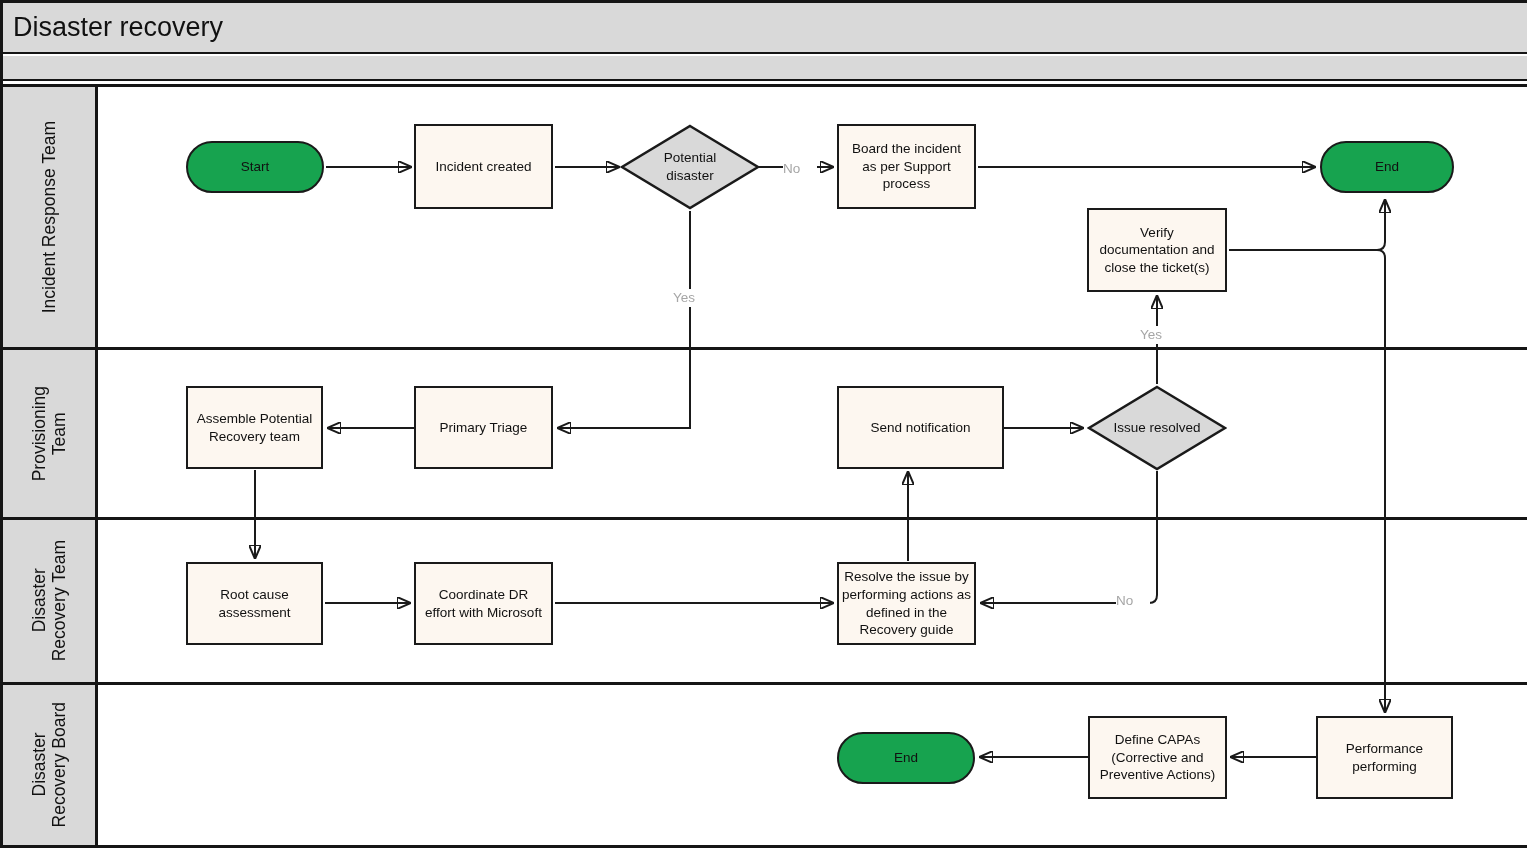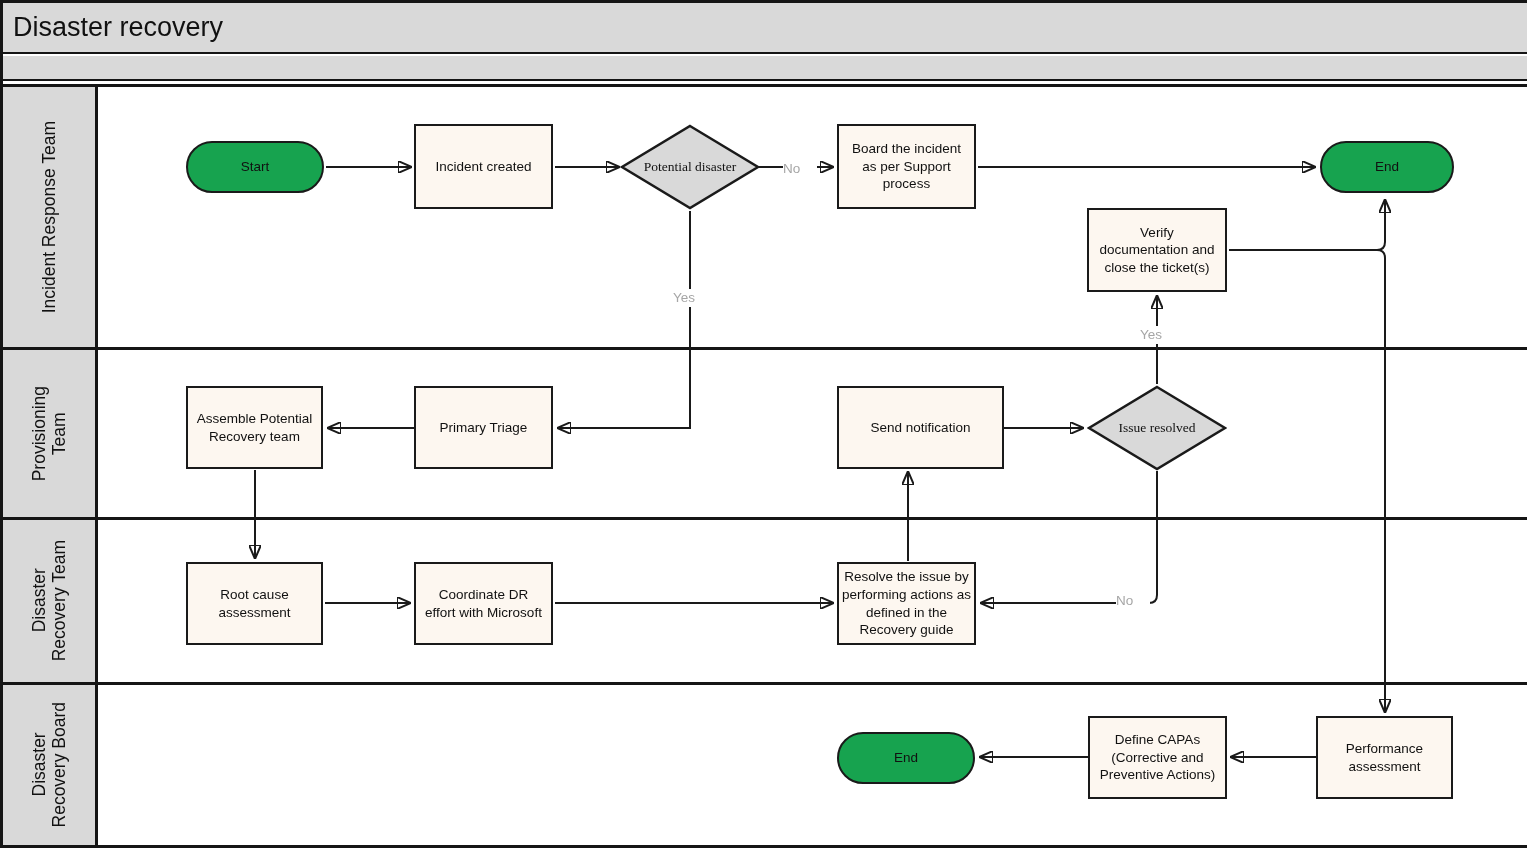--- a/index.html
+++ b/index.html
@@ -29,21 +29,21 @@
     writing-mode:vertical-rl;transform:rotate(180deg);
     font-size:17.5px;text-align:center;line-height:1.15;white-space:pre-line;
   }
   .wires{position:absolute;left:0;top:0;z-index:2;pointer-events:none;}
   .wires path{stroke:#1a1a1a;stroke-width:2;fill:none;}
   .node{position:absolute;z-index:3;display:flex;align-items:center;justify-content:center;
     text-align:center;font-size:13.5px;line-height:1.3;box-sizing:border-box;}
   .box{background:#FDF7F0;border:2.5px solid #1a1a1a;padding:2px 6px;}
   .box.tight{padding:2px 2px;}
   .stadium{background:#17A34F;border:2.5px solid #1a1a1a;border-radius:27px;}
-  .diamond{background:transparent;border:none;padding:0;font-family:Liberation Serif, serif;}
+  .diamond{background:transparent;border:none;padding:0;}
   .diamond svg{position:absolute;inset:0;}
   .diamond .dtext{position:relative;z-index:1;padding:0 22px;}
   .edge-label{
     position:absolute;z-index:4;width:34px;height:18px;line-height:18px;
     text-align:left;background:#ffffff;color:#A6A6A6;font-size:13.5px;
   }
 </style>
 </head>
 <body>
 
@@ -153,20 +153,20 @@
     <span>Resolve the issue by performing actions as defined in the Recovery guide</span>
   </div>
 
   <div class="node stadium" style="left:837px;top:732px;width:138px;height:52px">
     <span>End</span>
   </div>
   <div class="node box" style="left:1088px;top:716px;width:139px;height:83px">
     <span>Define CAPAs (Corrective and Preventive Actions)</span>
   </div>
   <div class="node box" style="left:1316px;top:716px;width:137px;height:83px">
-    <span>Performance assessment</span>
+    <span>Performance performing</span>
   </div>
 
   <div class="edge-label" style="left:783px;top:160px">No</div>
   <div class="edge-label" style="left:673px;top:289px">Yes</div>
   <div class="edge-label" style="left:1140px;top:326px">Yes</div>
   <div class="edge-label" style="left:1116px;top:592px">No</div>
 </div>
 
 </body></html>

